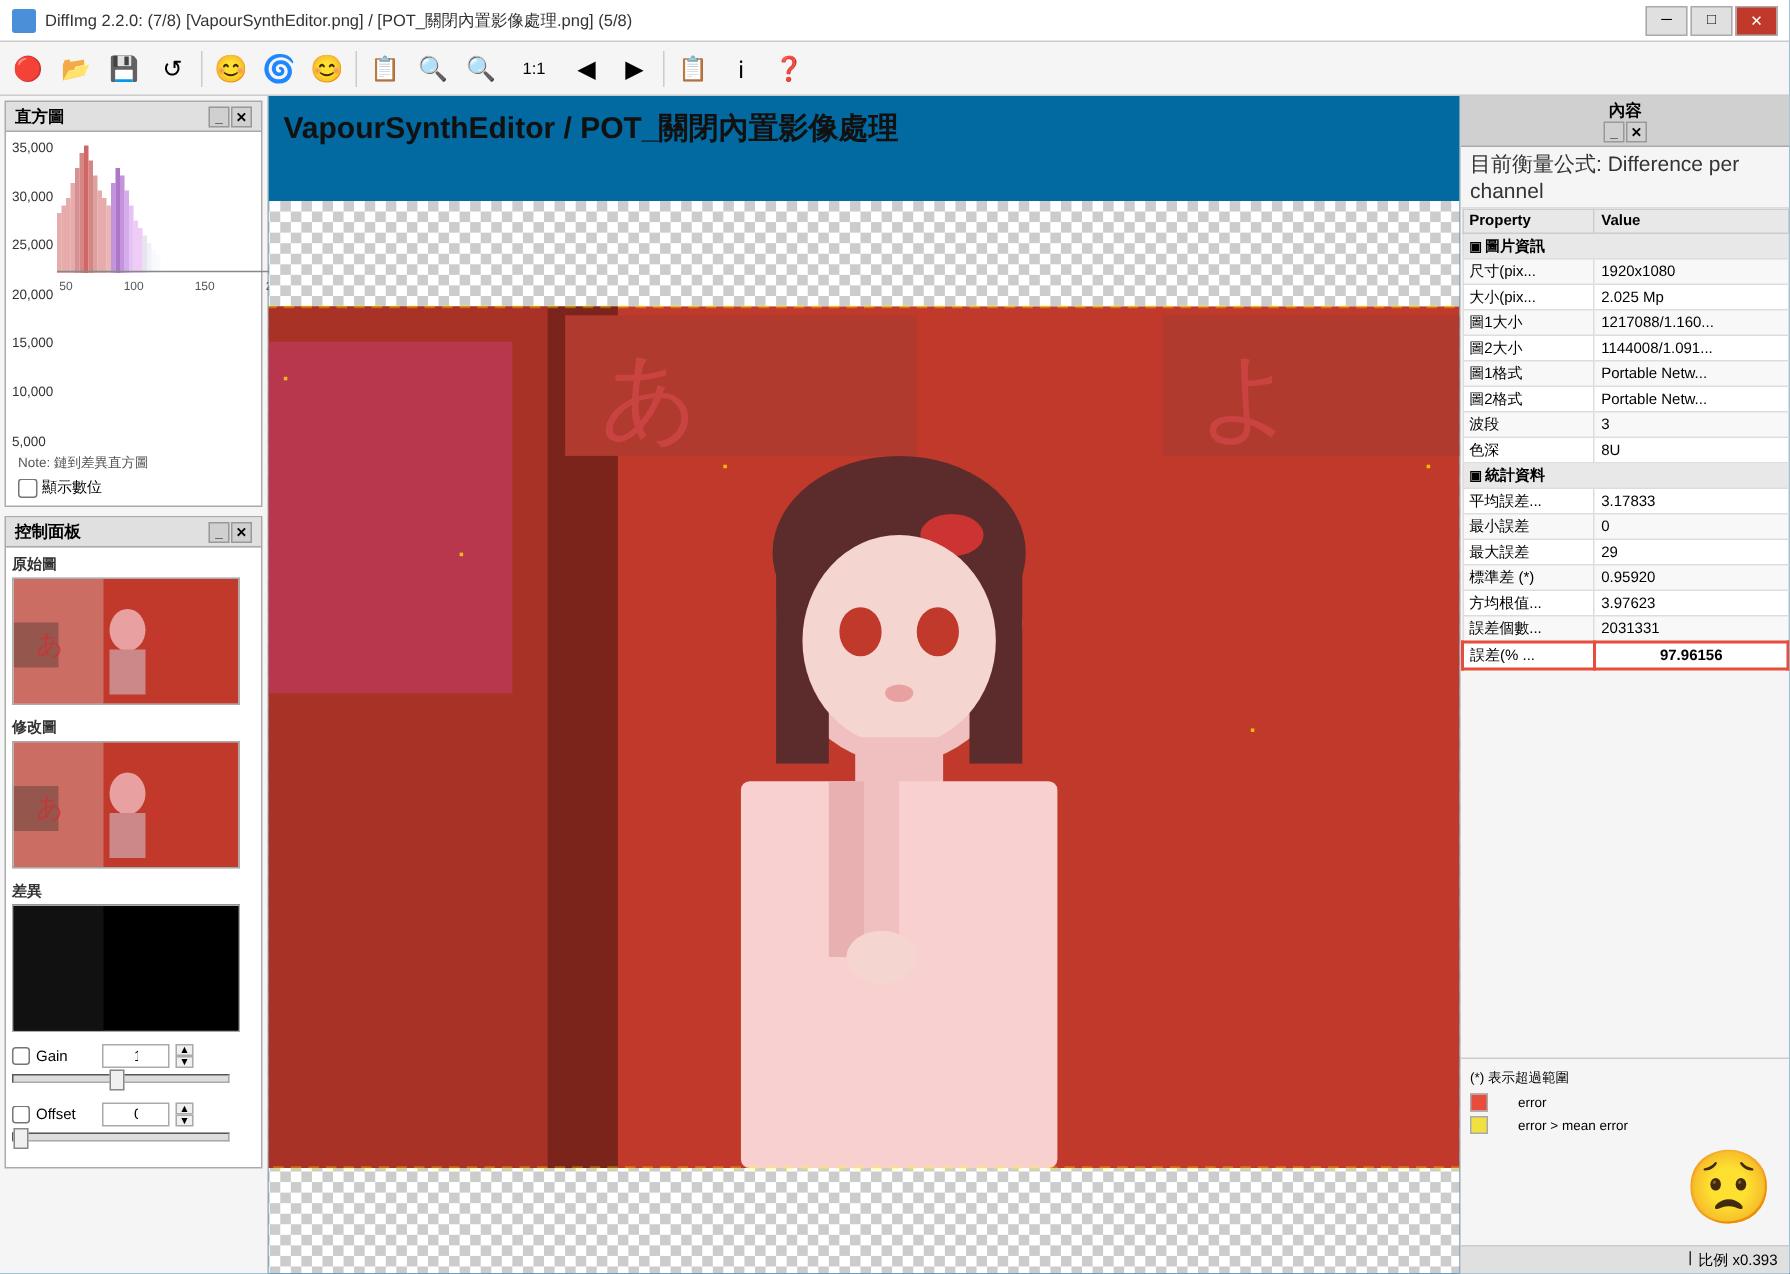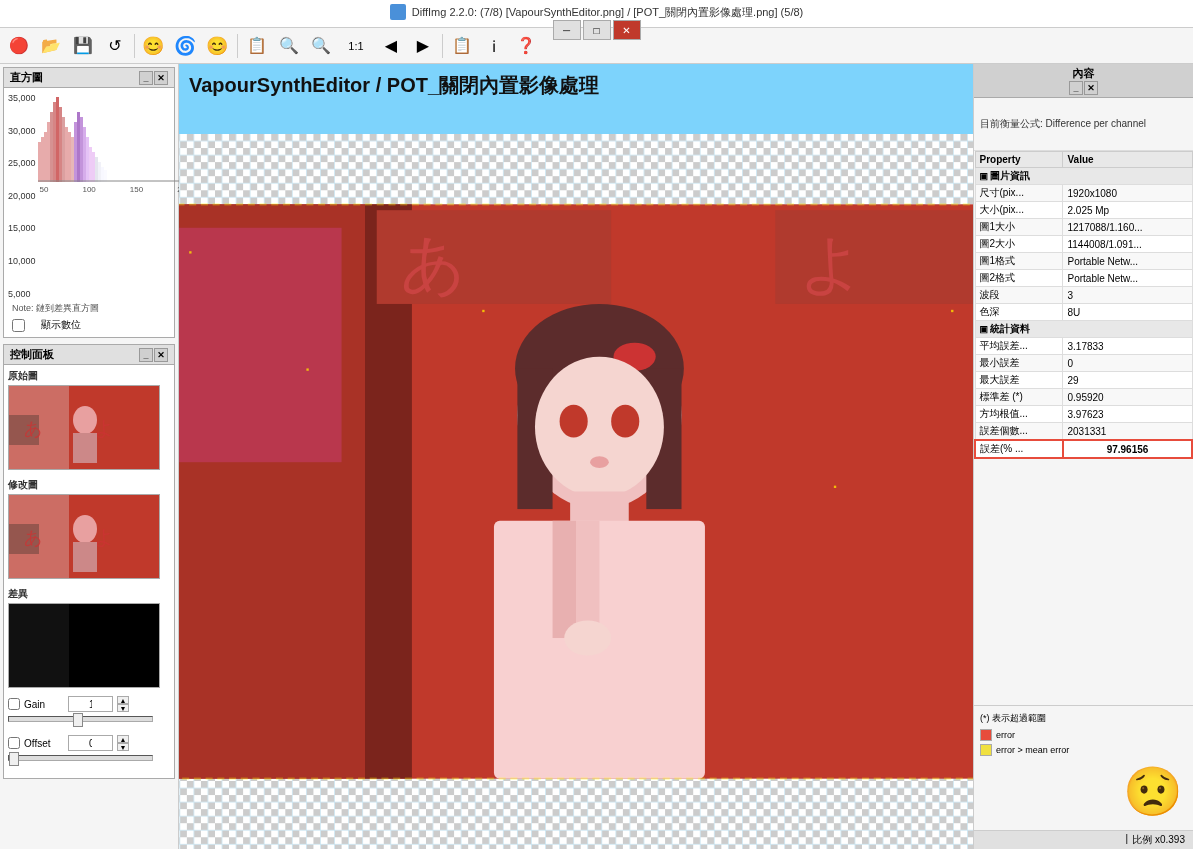--- a/index.html
+++ b/index.html
@@ -1,19 +1,19 @@
 <!DOCTYPE html>
 <html><head>
   <meta charset="utf-8">
   <style>
     * { box-sizing: border-box; margin: 0; padding: 0; }
     body { font-family: 'MS UI Gothic', 'Microsoft YaHei', sans-serif; font-size: 11px; background: #f0f0f0; overflow: hidden; width: 1193px; height: 849px; }
     
     
-    .title-bar { background: #fff; border-bottom: 1px solid #ccc; display: flex; align-items: center; justify-content: space-between; padding: 4px 8px; height: 28px; flex-direction: column; }
+    .title-bar { background: #fff; border-bottom: 1px solid #ccc; display: flex; align-items: center; justify-content: space-between; padding: 4px 8px; height: 28px; }
     .title-bar-left { display: flex; align-items: center; gap: 6px; }
     .title-bar-icon { width: 16px; height: 16px; background: #4a90d9; border-radius: 2px; }
     .title-bar-text { font-size: 11px; color: #333; }
     .title-bar-controls { display: flex; gap: 2px; }
     .title-btn { width: 28px; height: 20px; background: #e0e0e0; border: 1px solid #aaa; display: flex; align-items: center; justify-content: center; cursor: pointer; font-size: 10px; }
     .title-btn.close { background: #c0392b; color: white; }
 
     
     .toolbar { background: #f5f5f5; border-bottom: 1px solid #ccc; display: flex; align-items: center; padding: 2px 4px; height: 36px; gap: 2px; }
     .toolbar-btn { width: 30px; height: 28px; background: transparent; border: 1px solid transparent; display: flex; align-items: center; justify-content: center; cursor: pointer; font-size: 16px; border-radius: 2px; }
@@ -28,65 +28,65 @@
     
     .panel-section { border: 1px solid #aaa; margin: 3px; background: #fff; }
     .panel-header { background: #e0e0e0; border-bottom: 1px solid #aaa; padding: 2px 6px; display: flex; align-items: center; justify-content: space-between; font-size: 11px; font-weight: bold; }
     .panel-header-btns { display: flex; gap: 1px; }
     .panel-mini-btn { width: 14px; height: 14px; background: #d0d0d0; border: 1px solid #999; display: flex; align-items: center; justify-content: center; cursor: pointer; font-size: 9px; }
 
     .histogram-area { padding: 4px; }
     .histogram-labels { display: flex; flex-direction: column; font-size: 9px; color: #333; line-height: 1.4; gap: 20px; }
     .hist-axis { font-size: 8px; color: #555; display: flex; justify-content: space-between; padding: 1px 2px; }
     .note-text { font-size: 9px; color: #555; padding: 2px 4px; }
-    .checkbox-row { display: flex; align-items: center; gap: 16px; font-size: 10px; padding: 1px 4px; }
+    .checkbox-row { display: flex; align-items: center; gap: 3px; font-size: 10px; padding: 1px 4px; }
     .thumb-area { padding: 4px; }
     .thumb-label { font-size: 10px; font-weight: bold; color: #333; margin-bottom: 2px; }
     .thumb-img { width: 152px; height: 85px; background: #ddd; border: 1px solid #aaa; overflow: hidden; position: relative; display: flex; align-items: center; justify-content: center; }
     .thumb-img.dark { background: #000; }
 
     .gain-offset { padding: 4px; }
     .go-row { display: flex; align-items: center; gap: 4px; margin-bottom: 3px; }
     .go-label { font-size: 10px; width: 40px; }
     .go-check { width: 12px; height: 12px; }
     .go-input { width: 45px; height: 16px; border: 1px solid #aaa; font-size: 10px; text-align: right; padding: 0 20px; }
     .go-spin { display: flex; flex-direction: column; }
     .go-spin-btn { width: 12px; height: 8px; border: 1px solid #aaa; background: #f0f0f0; display: flex; align-items: center; justify-content: center; cursor: pointer; font-size: 7px; }
     .slider-row { height: 16px; margin-bottom: 3px; }
     .slider-track { width: 145px; height: 6px; background: #ddd; border: 1px inset #aaa; margin: 4px 0; position: relative; }
     .slider-thumb { width: 10px; height: 14px; background: #f0f0f0; border: 1px solid #888; position: absolute; top: -4px; left: 50%; cursor: pointer; }
 
     
-    .center-main { flex: 1; background: #7dd3fc; overflow: hidden; position: relative; }
+    .center-main { flex: 1; background: #0369a1; overflow: hidden; position: relative; }
     .image-title { position: absolute; top: 8px; left: 10px; font-size: 20px; font-weight: bold; color: #111; z-index: 2; white-space: nowrap; }
     .checker-bg { position: absolute; top: 40px; left: 0; right: 0; bottom: 0; background-image: 
       repeating-conic-gradient(#ccc 0% 25%, #fff 0% 50%) 0 0 / 12px 12px; }
     .main-image { position: absolute; top: 40px; left: 0; right: 0; bottom: 0; display: flex; align-items: stretch; justify-content: stretch; }
     
     
     .right-panel { width: 220px; background: #f5f5f5; border-left: 1px solid #ccc; display: flex; flex-direction: column; flex-shrink: 0; }
     .right-panel-header { background: #d0d0d0; border-bottom: 1px solid #aaa; padding: 2px 6px; display: flex; justify-content: space-between; align-items: center; font-size: 11px; font-weight: bold; flex-direction: column; }
-    .formula-label { font-size: 10px; color: #333; padding: 19px 6px; border-bottom: 1px solid #ddd; }
+    .formula-label { font-size: 14px; color: #333; padding: 3px 6px; border-bottom: 1px solid #ddd; }
     
     
     .props-table { width: 100%; border-collapse: collapse; font-size: 10px; }
     .props-table th { background: #e8e8e8; border: 1px solid #ccc; padding: 2px 4px; text-align: left; font-weight: bold; }
     .props-table td { border: 1px solid #ddd; padding: 1px 4px; vertical-align: middle; }
     .props-table tr:nth-child(even) td { background: #f8f8f8; }
     .props-table tr:nth-child(odd) td { background: #fff; }
     .group-row td { background: #e8e8e8 !important; font-weight: bold; }
     .highlighted-row td { background: #fff !important; border: 2px solid #e74c3c !important; }
     .highlighted-row td:last-child { color: #000; font-weight: bold; text-align: center; }
     
     .indent-cell { padding-left: 14px; }
     .expand-icon { font-size: 9px; margin-right: 2px; }
     
     
     .right-footer { padding: 6px; font-size: 9px; border-top: 1px solid #ccc; margin-top: auto; }
-    .legend-row { display: flex; align-items: center; gap: 4px; margin-bottom: 3px; }
+    .legend-row { display: flex; align-items: center; gap: 20px; margin-bottom: 3px; }
     .legend-box { width: 12px; height: 12px; border: 1px solid #aaa; flex-shrink: 0; }
     .legend-box.red { background: #e74c3c; }
     .legend-box.yellow { background: #f0e040; border: 1px solid #aaa; }
     
     
     .emoji-area { display: flex; justify-content: flex-end; padding: 4px; }
     .emoji { font-size: 48px; }
     
     
     .scale-bar { background: #e0e0e0; border-top: 1px solid #ccc; padding: 2px 8px; font-size: 10px; display: flex; justify-content: flex-end; }

